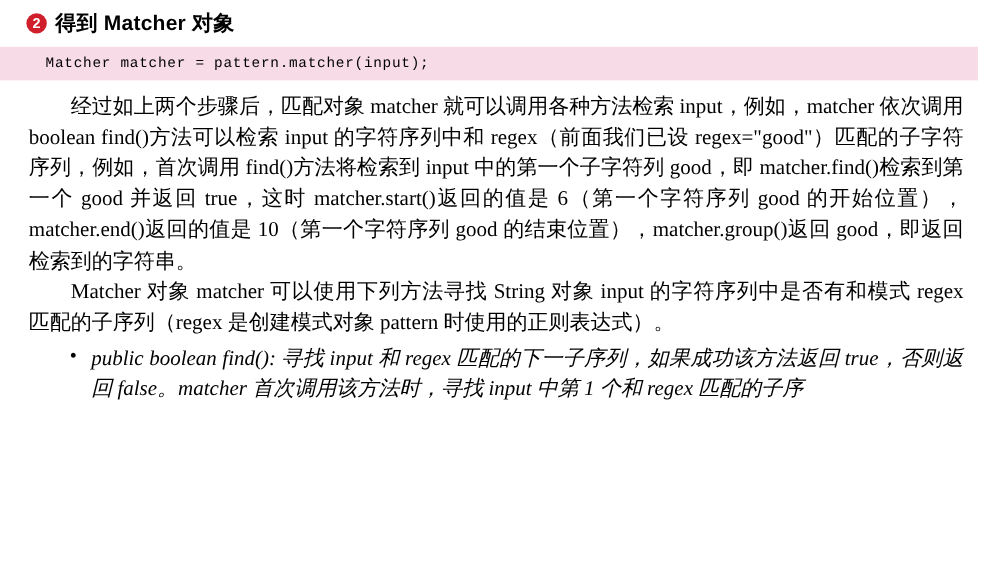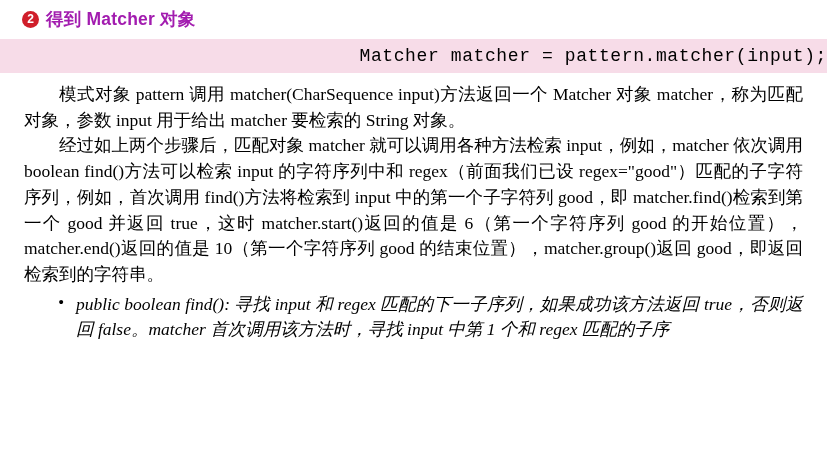--- a/index.html
+++ b/index.html
@@ -39,42 +39,41 @@
     font-family: "Liberation Sans", sans-serif;
     font-size: 12px;
     font-weight: bold;
     line-height: 1;
     flex: none;
   }
   .heading-text {
     font-family: "Liberation Sans", sans-serif;
     font-size: 17.5px;
     font-weight: bold;
-    color: #a21caf;
+    color: #000000;
     letter-spacing: 0.2px;
   }
   .para {
     font-size: 17.5px;
     line-height: 1.47;
     text-align: justify;
     text-justify: inter-ideograph;
     margin: 0 24px 0 24px;
   }
   .para.indent {
     text-indent: 2em;
   }
   .code-block {
     background: #f7dce8;
-    margin: 8px 0 9px 0;
+    margin: 8px 12px 9px 0;
     padding: 7px 0 7px 38px;
     font-family: "Liberation Mono", monospace;
-    font-size: 18px;
+    font-size: 12px;
     color: #000000;
     letter-spacing: 0.6px;
-    text-align: right;
   }
   ul.bullets {
     margin: 4px 24px 0 24px;
     padding: 0 0 0 52px;
     list-style: none;
     font-style: italic;
   }
   ul.bullets li {
     position: relative;
     font-size: 17.5px;
@@ -96,20 +95,20 @@
 <div class="page">
 
   <div class="section-heading">
     <span class="num-badge">2</span>
     <span class="heading-text">得到 Matcher 对象</span>
   </div>
 
 
   <div class="code-block">Matcher matcher = pattern.matcher(input);</div>
 
-  <p class="para indent">模式对象 pattern 调用 matcher(CharSequence input)方法返回一个 Matcher 对象 matcher，称为匹配对象，参数 input 用于给出 matcher 要检索的 String 对象。</p>
   <p class="para indent">经过如上两个步骤后，匹配对象 matcher 就可以调用各种方法检索 input，例如，matcher 依次调用 boolean find()方法可以检索 input 的字符序列中和 regex（前面我们已设 regex="good"）匹配的子字符序列，例如，首次调用 find()方法将检索到 input 中的第一个子字符列 good，即 matcher.find()检索到第一个 good 并返回 true，这时 matcher.start()返回的值是 6（第一个字符序列 good 的开始位置），matcher.end()返回的值是 10（第一个字符序列 good 的结束位置），matcher.group()返回 good，即返回检索到的字符串。</p>
+  <p class="para indent">Matcher 对象 matcher 可以使用下列方法寻找 String 对象 input 的字符序列中是否有和模式 regex 匹配的子序列（regex 是创建模式对象 pattern 时使用的正则表达式）。</p>
 
   <ul class="bullets">
     <li>public boolean find(): 寻找 input 和 regex 匹配的下一子序列，如果成功该方法返回 true，否则返回 false。matcher 首次调用该方法时，寻找 input 中第 1 个和 regex 匹配的子序</li>
   </ul>
 
 </div>
 
 </body></html>

